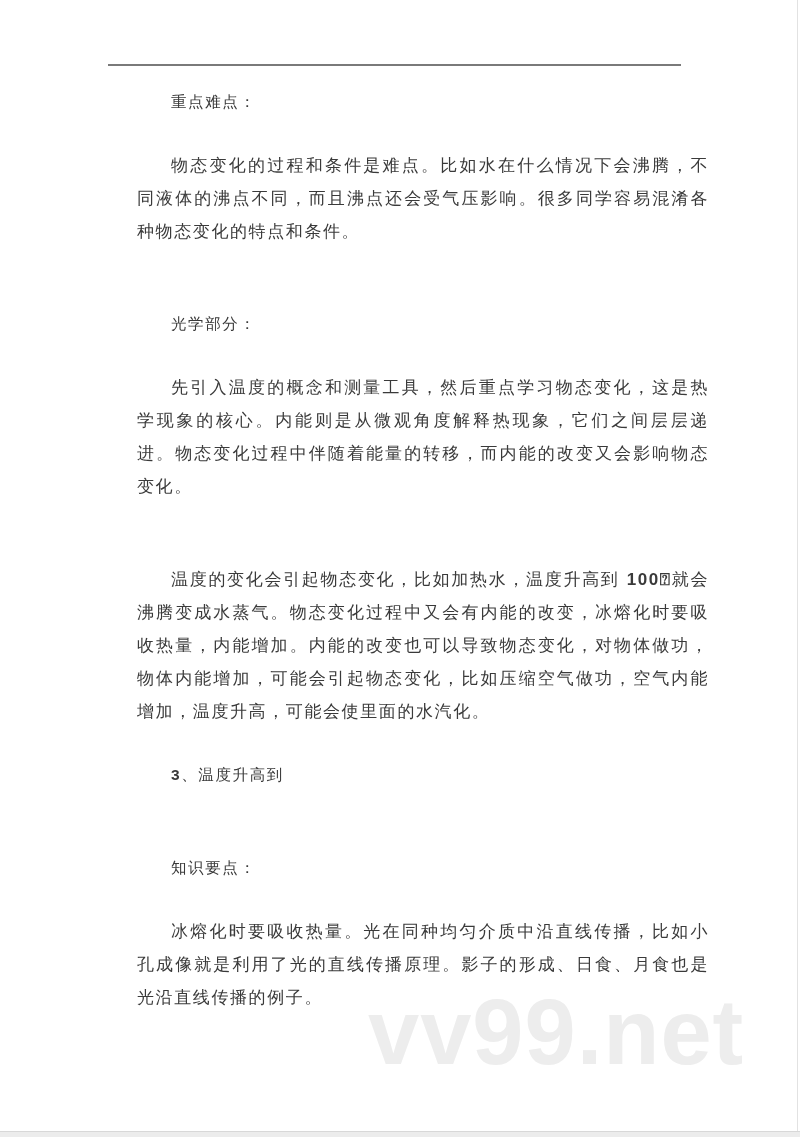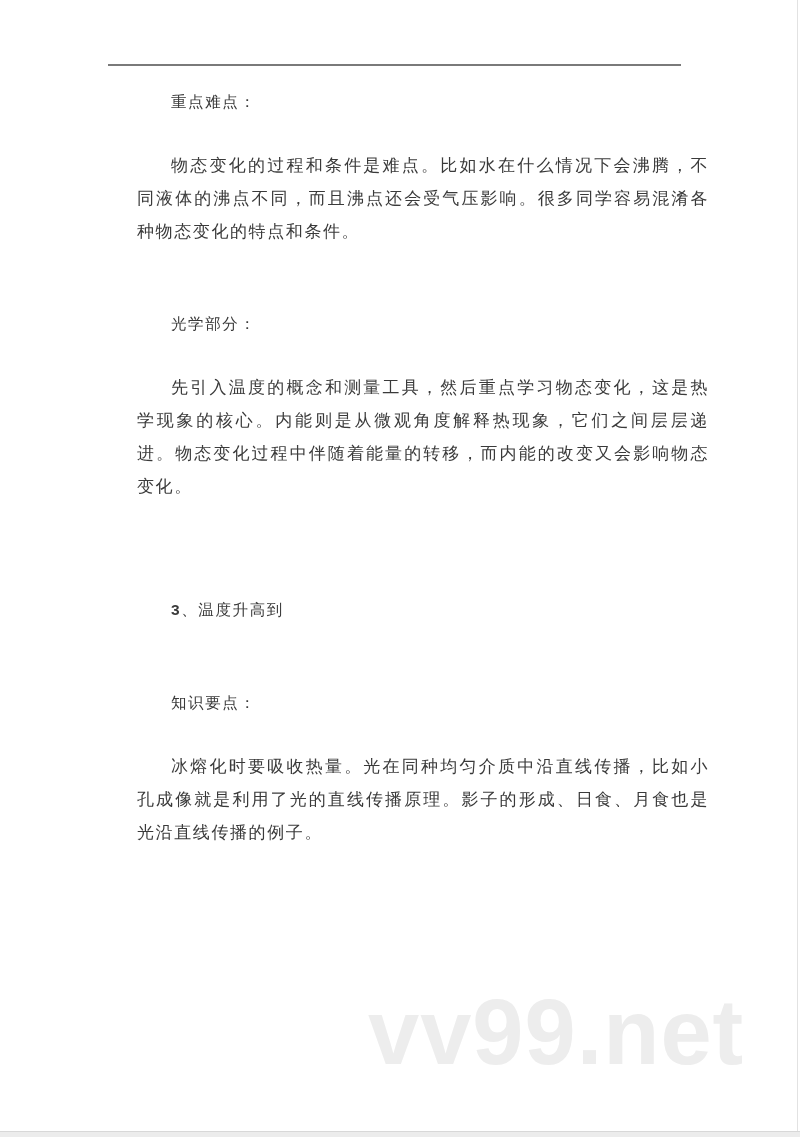--- a/index.html
+++ b/index.html
@@ -91,20 +91,21 @@
     <p class="heading">重点难点：</p>
     <div class="gap"></div>
     <p class="para">物态变化的过程和条件是难点。比如水在什么情况下会沸腾，不同液体的沸点不同，而且沸点还会受气压影响。很多同学容易混淆各种物态变化的特点和条件。</p>
     <div class="gap"></div>
     <div class="gap"></div>
     <p class="heading">光学部分：</p>
     <div class="gap"></div>
     <p class="para">先引入温度的概念和测量工具，然后重点学习物态变化，这是热学现象的核心。内能则是从微观角度解释热现象，它们之间层层递进。物态变化过程中伴随着能量的转移，而内能的改变又会影响物态变化。</p>
     <div class="gap"></div>
     <div class="gap"></div>
+    <p class="para"><span>温度的变化会引起物态变化，比如加热水，温度升高到 </span><span class="num">100</span><span class="num">⍰</span><span>就会沸腾变成水蒸气。物态变化过程中又会有内能的改变，冰熔化时要吸收热量，内能增加。内能的改变也可以导致物态变化，对物体做功，物体内能增加，可能会引起物态变化，比如压缩空气做功，空气内能增加，温度升高，可能会使里面的水汽化。</span></p>
     <div class="gap"></div>
     <p class="heading"><span class="num">3</span><span>、温度升高到</span></p>
     <div class="gap"></div>
     <div class="gap"></div>
     <p class="heading">知识要点：</p>
     <div class="gap"></div>
     <p class="para">冰熔化时要吸收热量。光在同种均匀介质中沿直线传播，比如小孔成像就是利用了光的直线传播原理。影子的形成、日食、月食也是光沿直线传播的例子。</p>
   </div>
 </div>
 <div class="bottom-edge"></div>

